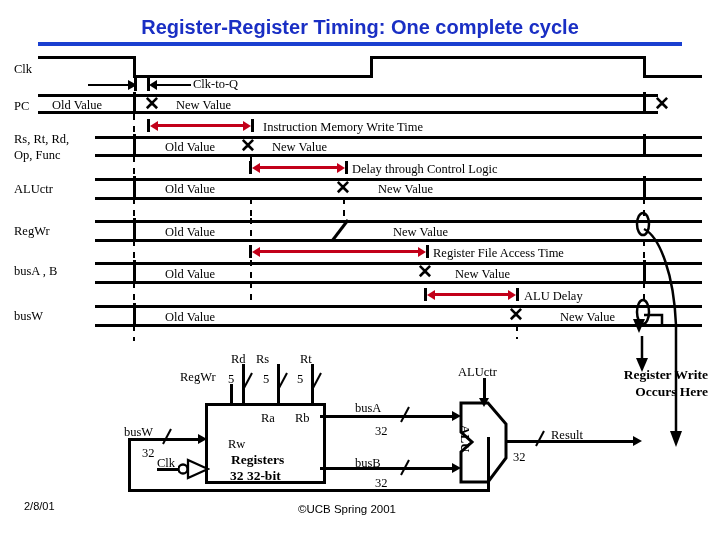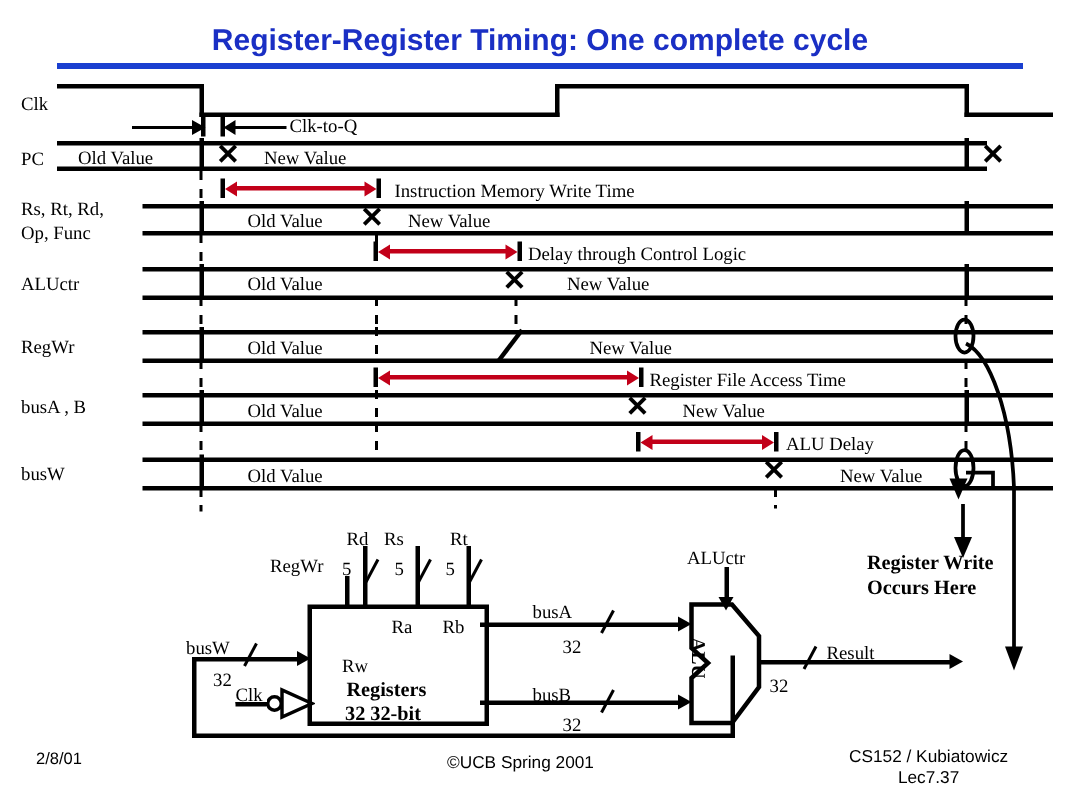--- a/index.html
+++ b/index.html
@@ -39,21 +39,21 @@
   
   .blk{position:absolute;border:3px solid #000;background:#fff;}
   .dptxt{position:absolute;font-family:"Liberation Serif",serif;font-size:12.5px;color:#000;white-space:nowrap;}
   .dpbold{font-weight:bold;font-size:13.5px;}
   .slash{position:absolute;width:2px;height:17px;background:#000;transform:rotate(28deg);}
   .arrowR{position:absolute;width:0;height:0;border-top:5px solid transparent;border-bottom:5px solid transparent;border-left:9px solid #000;}
   .arrowD{position:absolute;width:0;height:0;border-left:5px solid transparent;border-right:5px solid transparent;border-top:9px solid #000;}
   #footer-date{position:absolute;left:24px;top:500px;font-family:"Liberation Sans",sans-serif;font-size:11px;color:#000;}
   #copyright{position:absolute;left:298px;top:503px;font-family:"Liberation Sans",sans-serif;font-size:11.5px;color:#000;}
   #credit{position:absolute;left:566px;top:498px;font-family:"Liberation Sans",sans-serif;font-size:11.5px;color:#000;text-align:left;line-height:14px;}
-  #rwoh{position:absolute;left:578px;top:366px;width:130px;text-align:left;
+  #rwoh{position:absolute;left:578px;top:366px;width:130px;text-align:right;
         font-family:"Liberation Serif",serif;font-weight:bold;font-size:13.5px;color:#000;line-height:17px;}
 </style>
 </head>
 <body>
 
 <div id="root">
 
   <div id="title">Register-Register Timing: One complete cycle</div>
   <div id="title-rule"></div>
 
@@ -291,18 +291,14 @@
 
     <div class="hline" style="left:505px;top:440px;width:131px;"></div>
     <div class="arrowR" style="left:633px;top:436px;"></div>
     <div class="slash" style="left:539px;top:430px;"></div>
     <div class="dptxt" style="left:513px;top:450px;">32</div>
     <div class="dptxt" style="left:551px;top:428px;">Result</div>
   </div>
 
   <div id="footer-date">2/8/01</div>
   <div id="copyright">©UCB Spring 2001</div>
-  <div id="credit">
-    <span>CS152 / Kubiatowicz</span><br>
-    <span style="display:inline-block;width:100%;text-align:center;">Lec7.37</span>
-  </div>
 
 </div>
 
 </body></html>

